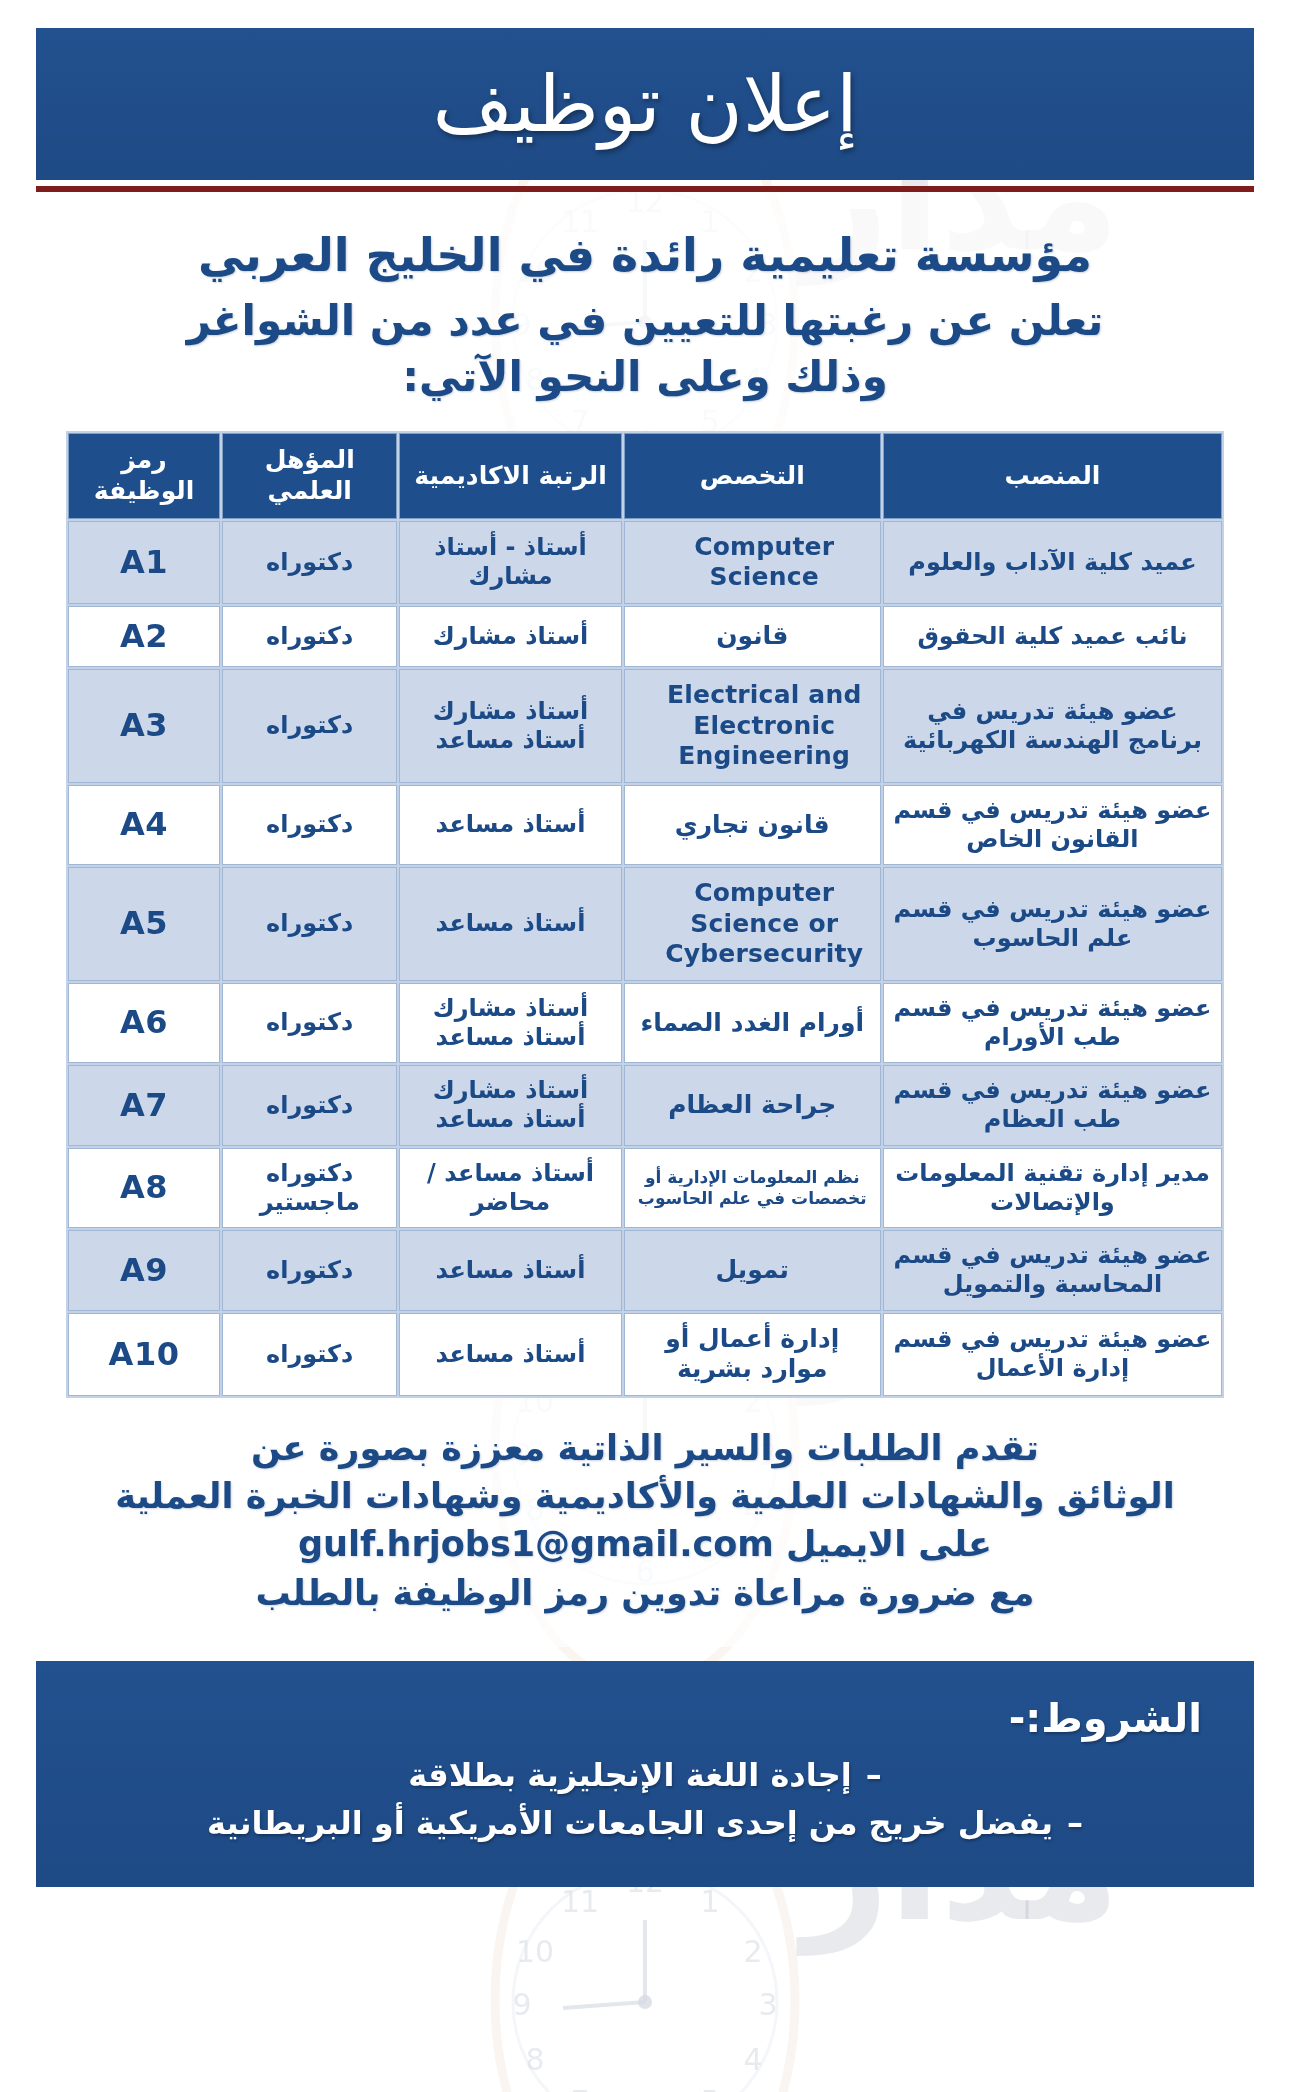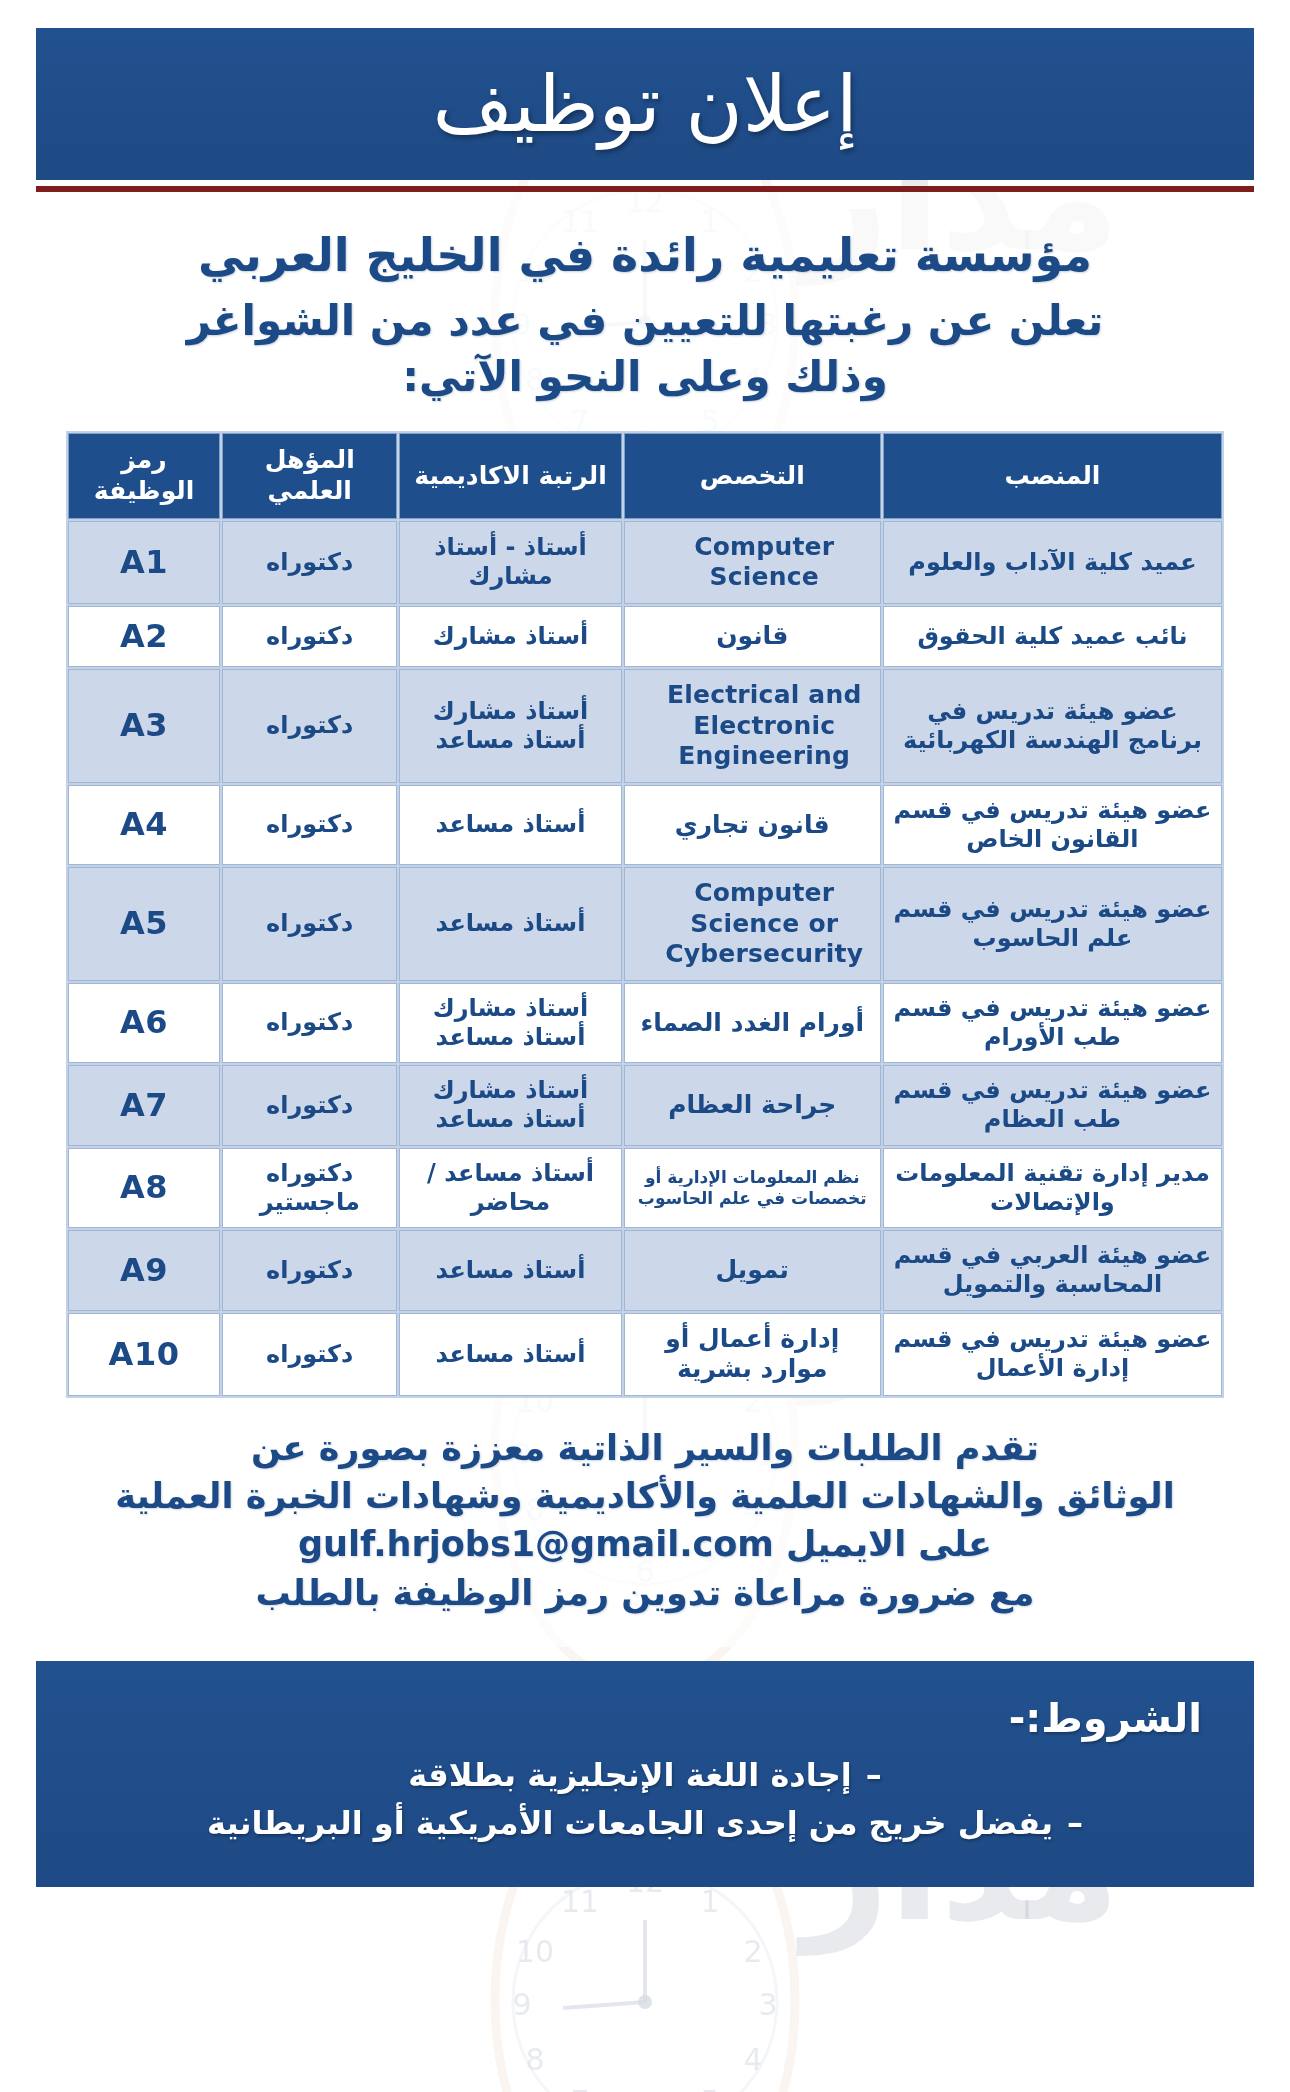--- a/index.html
+++ b/index.html
@@ -376,21 +376,21 @@
                 <td class="cell-code">A7</td>
               </tr>
               <tr class="even">
                 <td class="cell-pos">مدير إدارة تقنية المعلومات والإتصالات</td>
                 <td class="cell-spec tiny">نظم المعلومات الإدارية أو تخصصات في علم الحاسوب</td>
                 <td class="cell-rank">أستاذ مساعد / محاضر</td>
                 <td class="cell-qual">دكتوراه ماجستير</td>
                 <td class="cell-code">A8</td>
               </tr>
               <tr class="odd">
-                <td class="cell-pos">عضو هيئة العربي في قسم المحاسبة والتمويل</td>
+                <td class="cell-pos">عضو هيئة تدريس في قسم المحاسبة والتمويل</td>
                 <td class="cell-spec">تمويل</td>
                 <td class="cell-rank">أستاذ مساعد</td>
                 <td class="cell-qual">دكتوراه</td>
                 <td class="cell-code">A9</td>
               </tr>
               <tr class="even">
                 <td class="cell-pos">عضو هيئة تدريس في قسم إدارة الأعمال</td>
                 <td class="cell-spec">إدارة أعمال أو موارد بشرية</td>
                 <td class="cell-rank">أستاذ مساعد</td>
                 <td class="cell-qual">دكتوراه</td>

